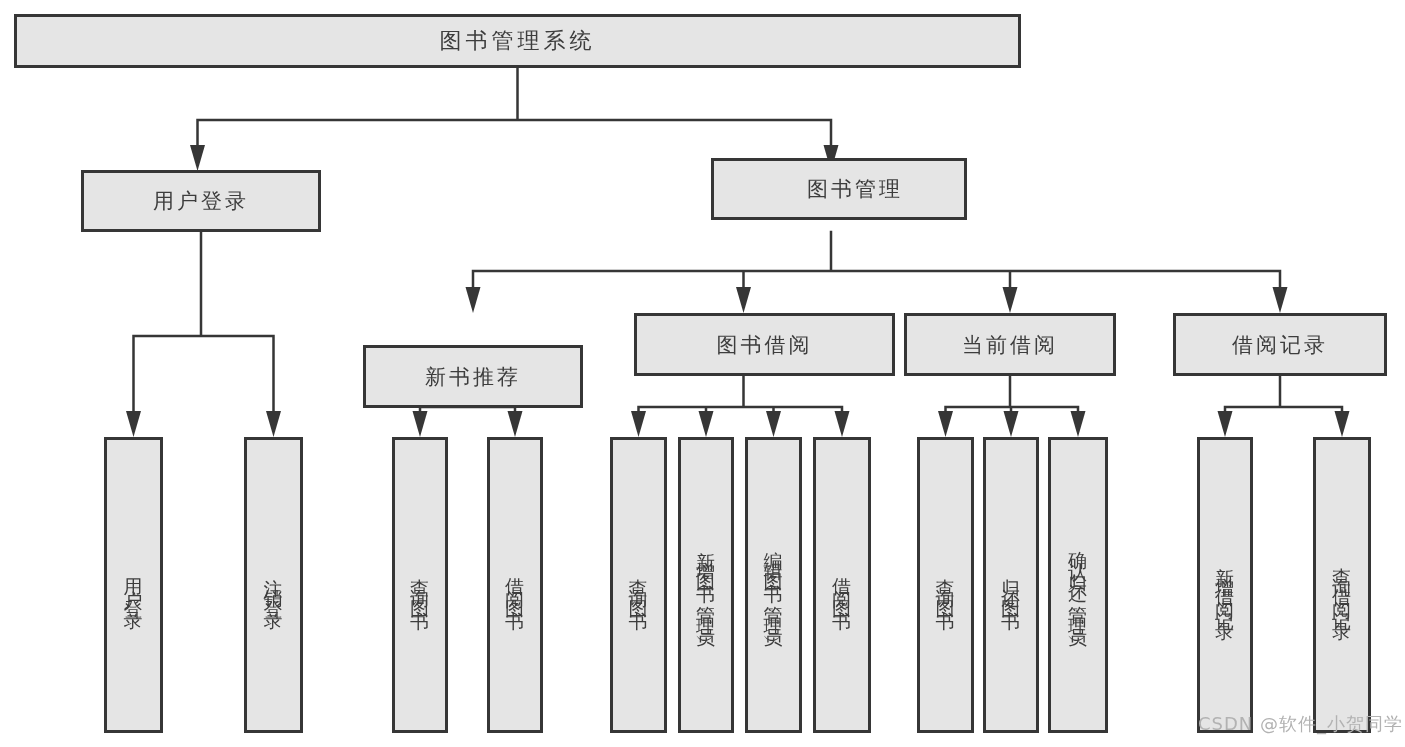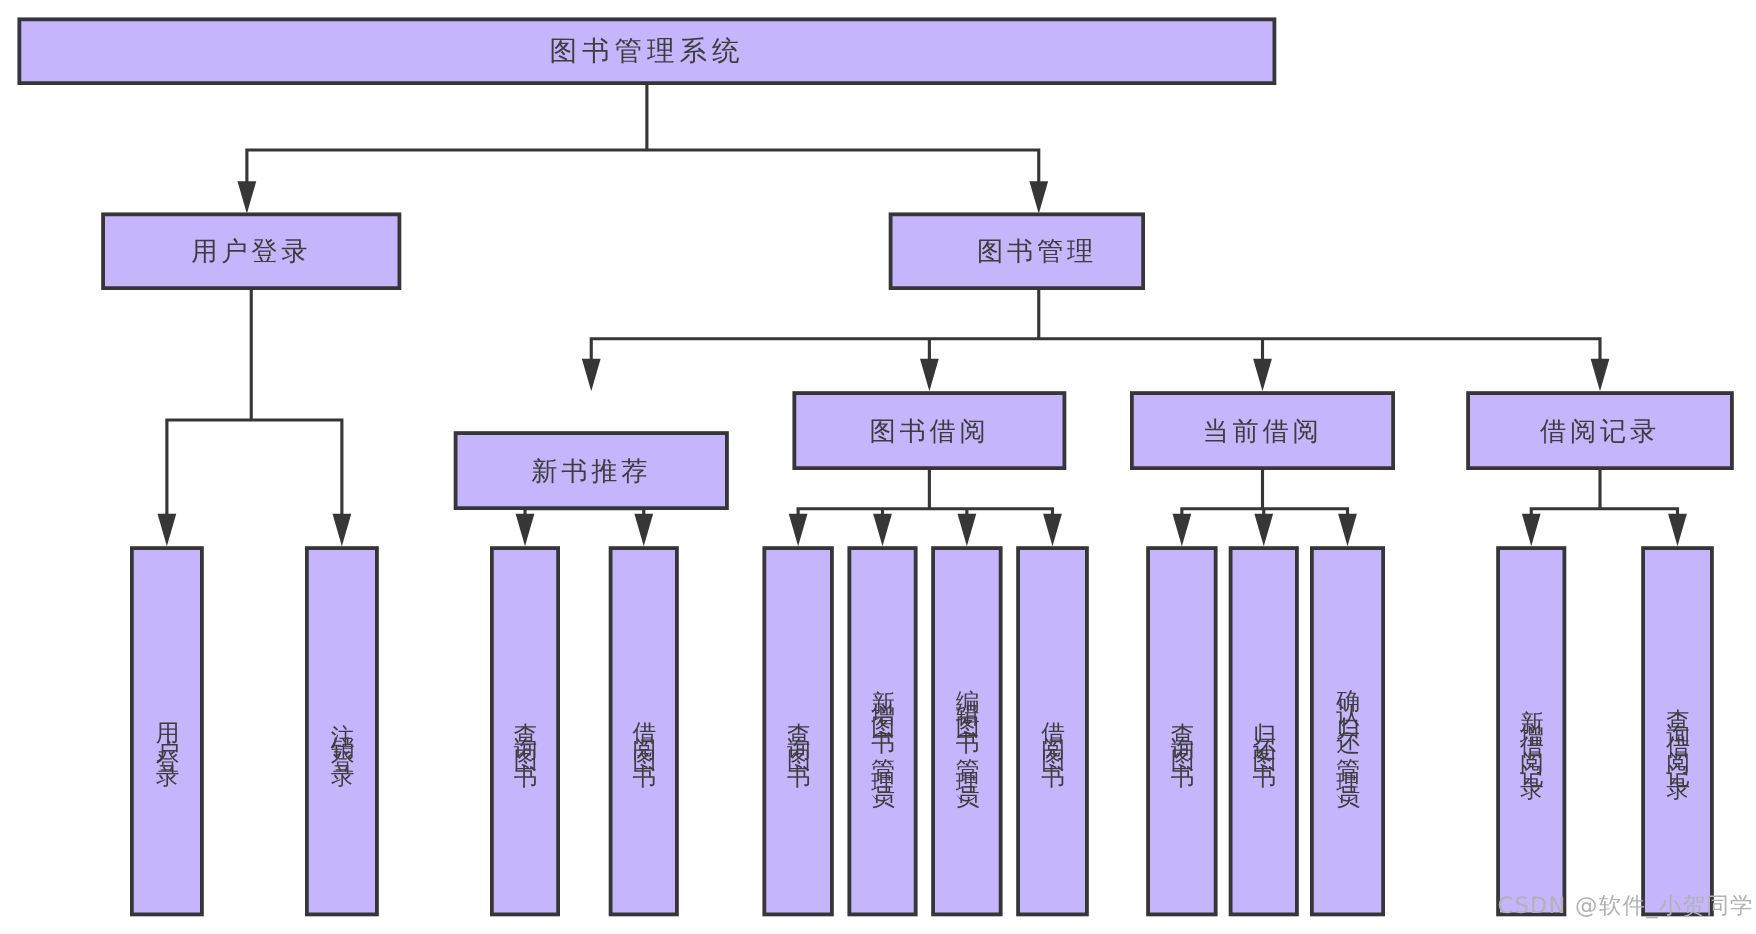--- a/index.html
+++ b/index.html
@@ -16,21 +16,21 @@
     background:var(--bg);
     font-family:"DejaVu Sans", sans-serif;
     overflow:hidden;
   }
   .connectors{position:absolute;left:0;top:0;width:1405px;height:747px;}
   .connectors path{stroke:var(--line);stroke-width:2.5;fill:none;stroke-linecap:square;}
   .connectors polygon{fill:var(--line);stroke:none;}
   .box{
     position:absolute;
     box-sizing:border-box;
-    background:#c4b5fd;
+    background:#e5e5e5;
     border:3px solid var(--border);
     display:flex;align-items:center;justify-content:center;
     color:var(--text);
   }
   .h-label{font-size:21px;letter-spacing:3px;white-space:nowrap;}
   .root-label{font-size:22px;letter-spacing:4px;}
   .leaf .v-label{
     writing-mode:vertical-rl;
     text-orientation:mixed;
     font-size:19px;
@@ -103,28 +103,28 @@
     </g>
   </svg>
 
   <div class="box" style="left:14px;top:14px;width:1007px;height:54px;">
     <span class="h-label root-label">图书管理系统</span>
   </div>
 
   <div class="box" style="left:81px;top:170px;width:240px;height:62px;">
     <span class="h-label">用户登录</span>
   </div>
-  <div class="box" style="left:711px;top:170px;width:205px;height:62px;padding-left:32px;">
+  <div class="box" style="left:711px;top:158px;width:256px;height:62px;padding-left:32px;">
     <span class="h-label">图书管理</span>
   </div>
 
   <div class="box" style="left:363px;top:313px;width:220px;height:63px;margin-top:32px;">
     <span class="h-label">新书推荐</span>
   </div>
-  <div class="box" style="left:634px;top:313px;width:219px;height:63px;text-align:right;">
+  <div class="box" style="left:634px;top:313px;width:261px;height:63px;text-align:right;">
     <span class="h-label">图书借阅</span>
   </div>
   <div class="box" style="left:904px;top:313px;width:212px;height:63px;">
     <span class="h-label">当前借阅</span>
   </div>
   <div class="box" style="left:1173px;top:313px;width:214px;height:63px;">
     <span class="h-label">借阅记录</span>
   </div>
 
   <div class="box leaf" style="left:104px;top:437px;width:59px;height:296px;">

